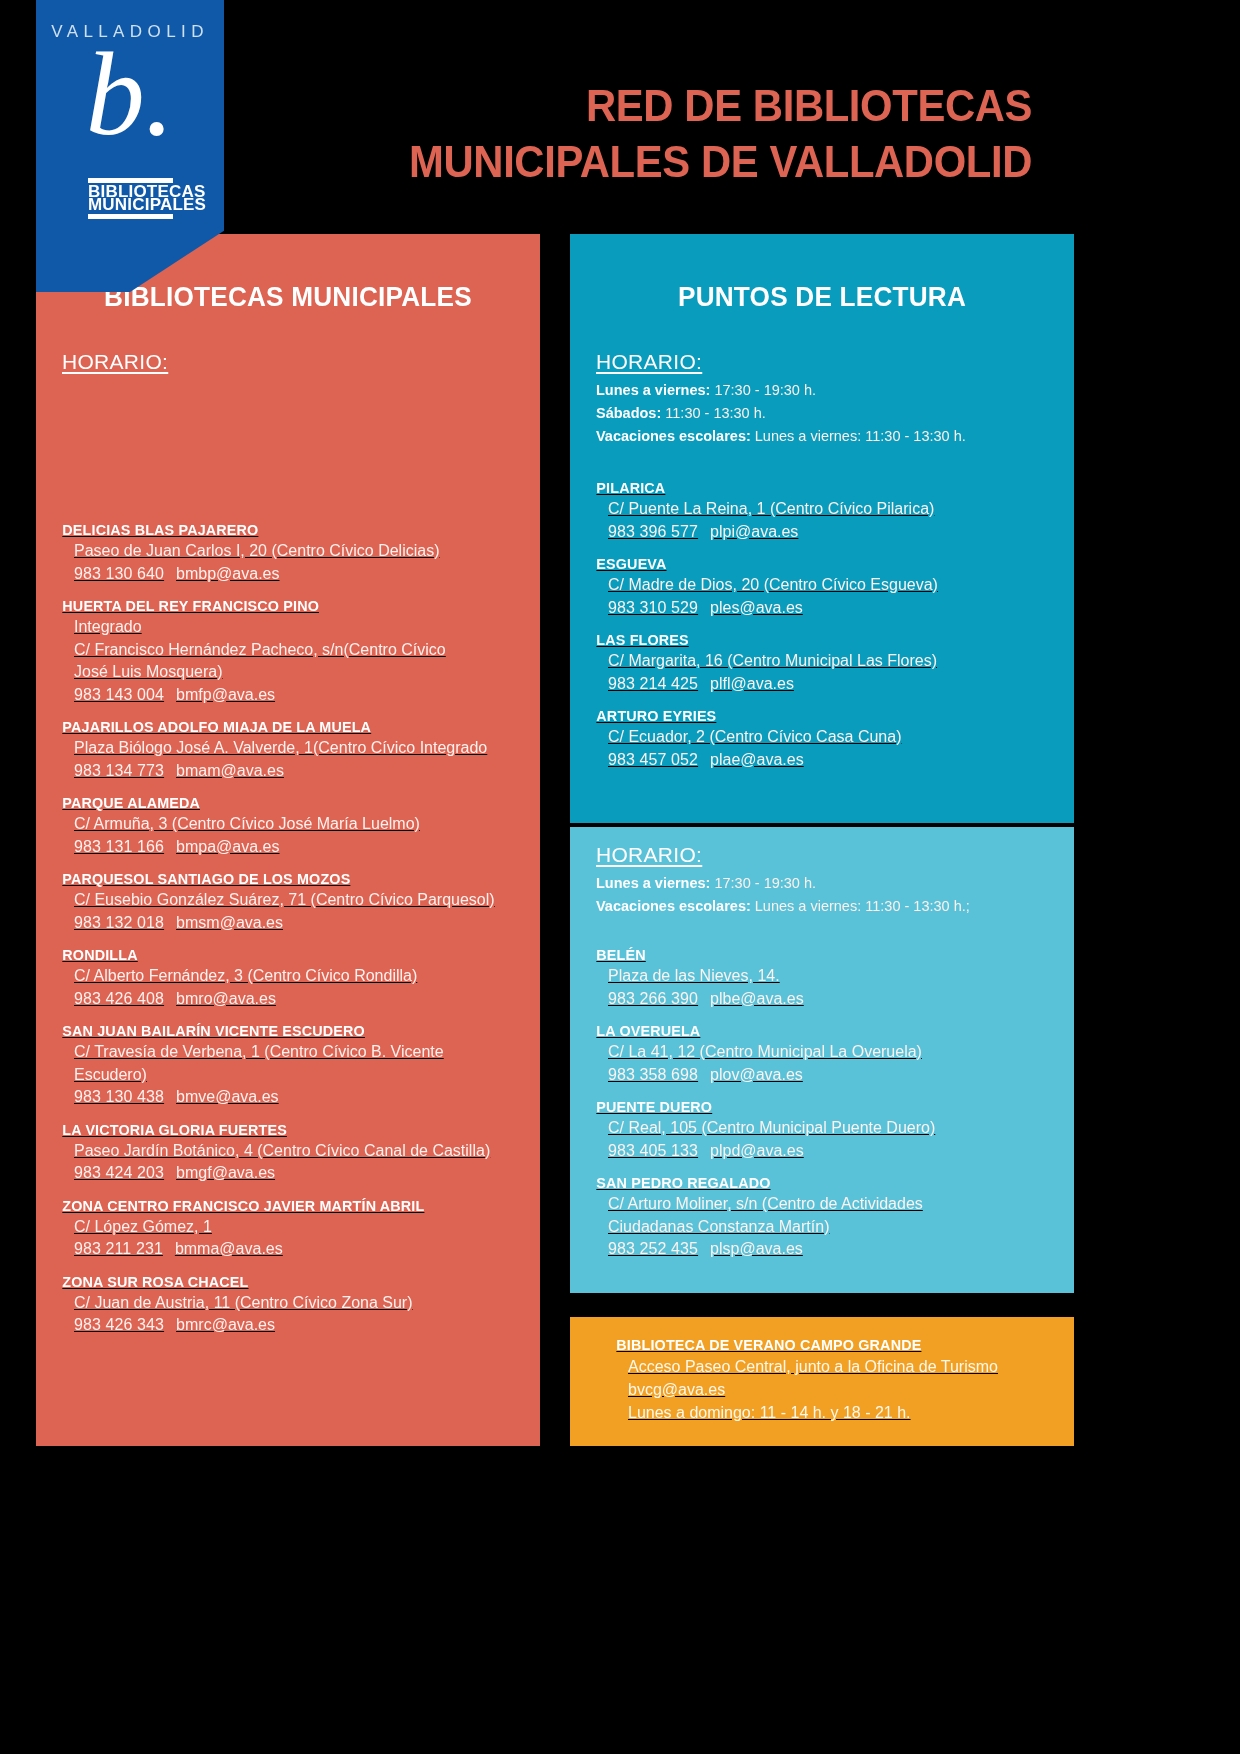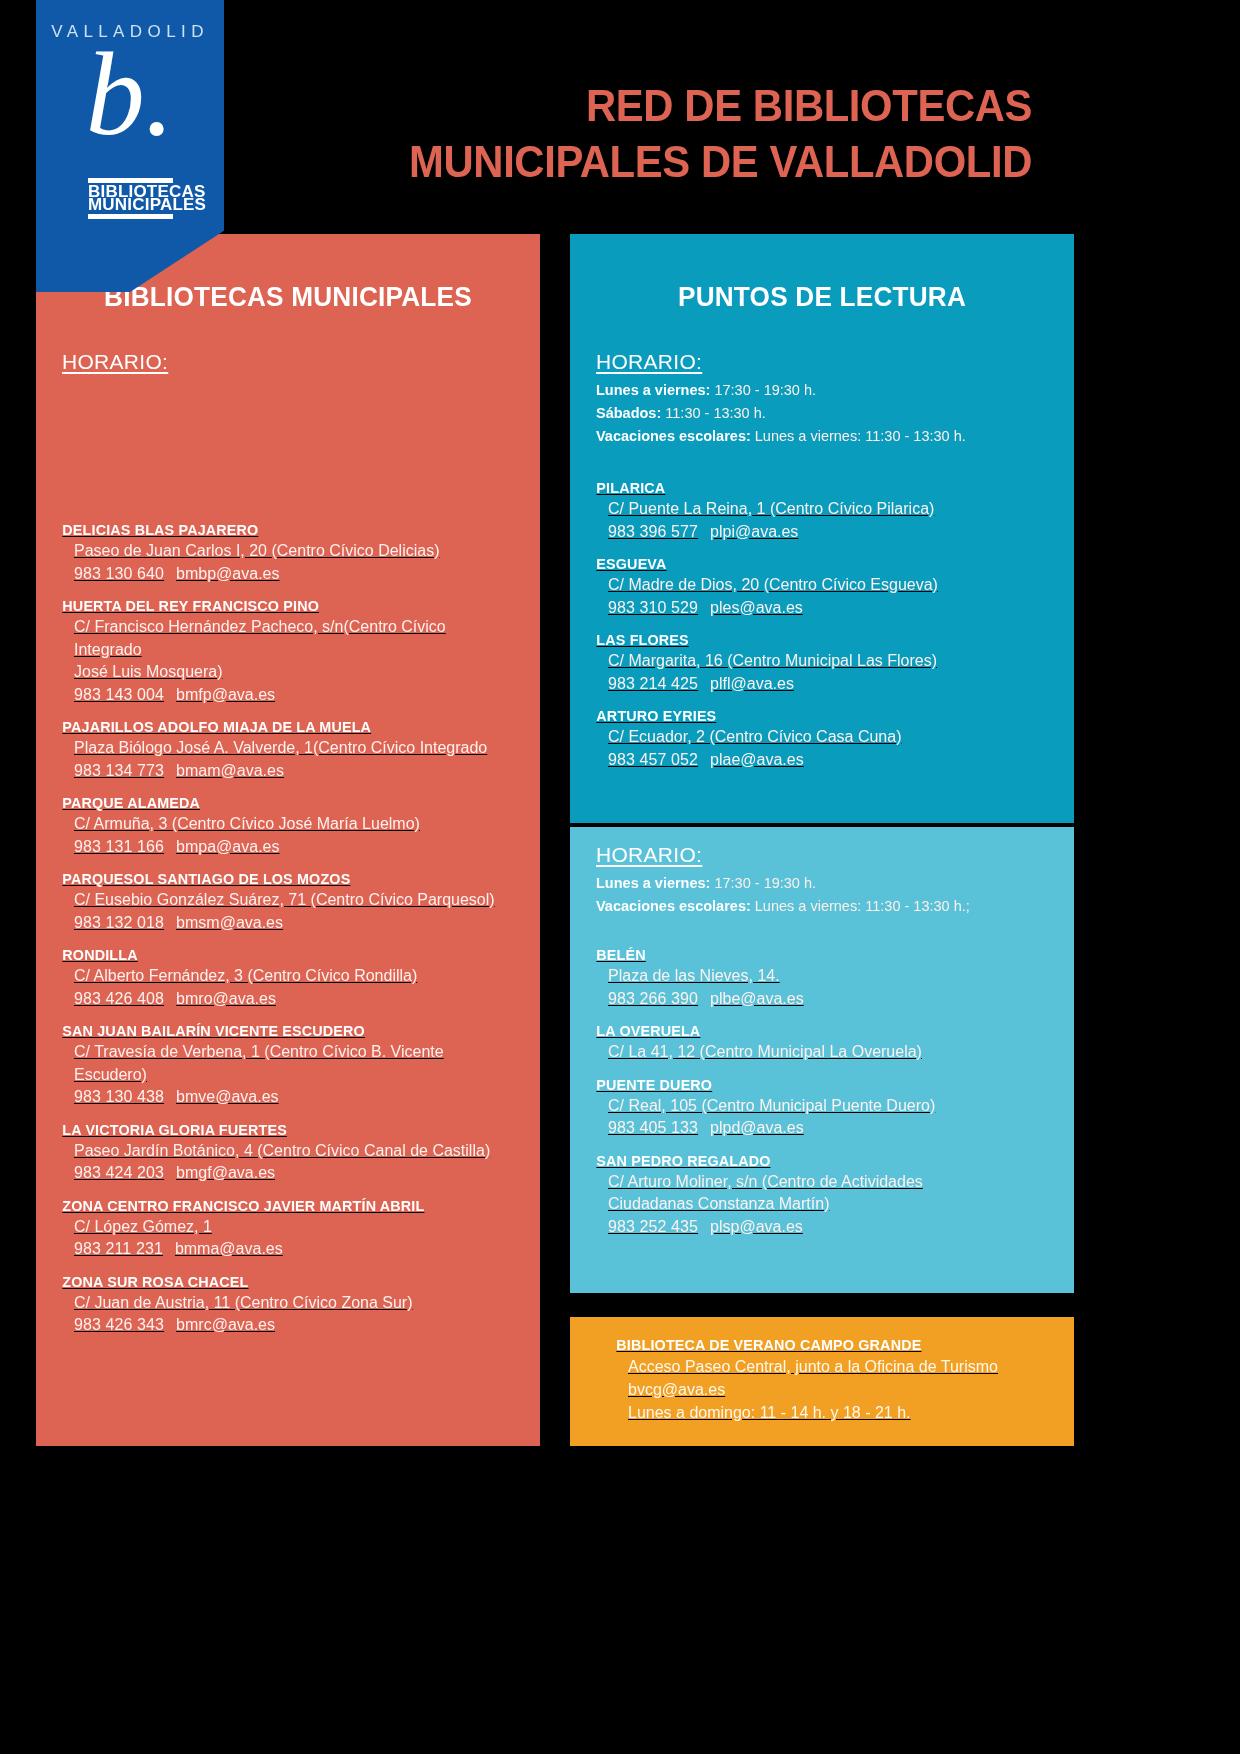--- a/index.html
+++ b/index.html
@@ -168,22 +168,22 @@
   </div>
 
   <div class="list list-red">
       <div class="entry">
         <div class="name">DELICIAS BLAS PAJARERO</div>
         <div class="line">Paseo de Juan Carlos I, 20 (Centro Cívico Delicias)</div>
         <div class="line"><span class="phone">983 130 640</span><span class="mail">bmbp@ava.es</span></div>
       </div>
       <div class="entry">
         <div class="name">HUERTA DEL REY FRANCISCO PINO</div>
+        <div class="line">Integrado</div>
         <div class="line">C/ Francisco Hernández Pacheco, s/n(Centro Cívico</div>
-        <div class="line">Integrado</div>
         <div class="line">José Luis Mosquera)</div>
         <div class="line"><span class="phone">983 143 004</span><span class="mail">bmfp@ava.es</span></div>
       </div>
       <div class="entry">
         <div class="name">PAJARILLOS ADOLFO MIAJA DE LA MUELA</div>
         <div class="line">Plaza Biólogo José A. Valverde, 1(Centro Cívico Integrado</div>
         <div class="line"><span class="phone">983 134 773</span><span class="mail">bmam@ava.es</span></div>
       </div>
       <div class="entry">
         <div class="name">PARQUE ALAMEDA</div>
@@ -246,20 +246,21 @@
     </div>
   <div class="list list-teal2">
       <div class="entry">
         <div class="name">BELÉN</div>
         <div class="line">Plaza de las Nieves, 14.</div>
         <div class="line"><span class="phone">983 266 390</span><span class="mail">plbe@ava.es</span></div>
       </div>
       <div class="entry">
         <div class="name">LA OVERUELA</div>
         <div class="line">C/ La 41, 12 (Centro Municipal La Overuela)</div>
+        <div class="line"><span class="phone">983 358 698</span><span class="mail">plov@ava.es</span></div>
       </div>
       <div class="entry">
         <div class="name">PUENTE DUERO</div>
         <div class="line">C/ Real, 105 (Centro Municipal Puente Duero)</div>
         <div class="line"><span class="phone">983 405 133</span><span class="mail">plpd@ava.es</span></div>
       </div>
       <div class="entry">
         <div class="name">SAN PEDRO REGALADO</div>
         <div class="line">C/ Arturo Moliner, s/n (Centro de Actividades</div>
         <div class="line">Ciudadanas Constanza Martín)</div>

